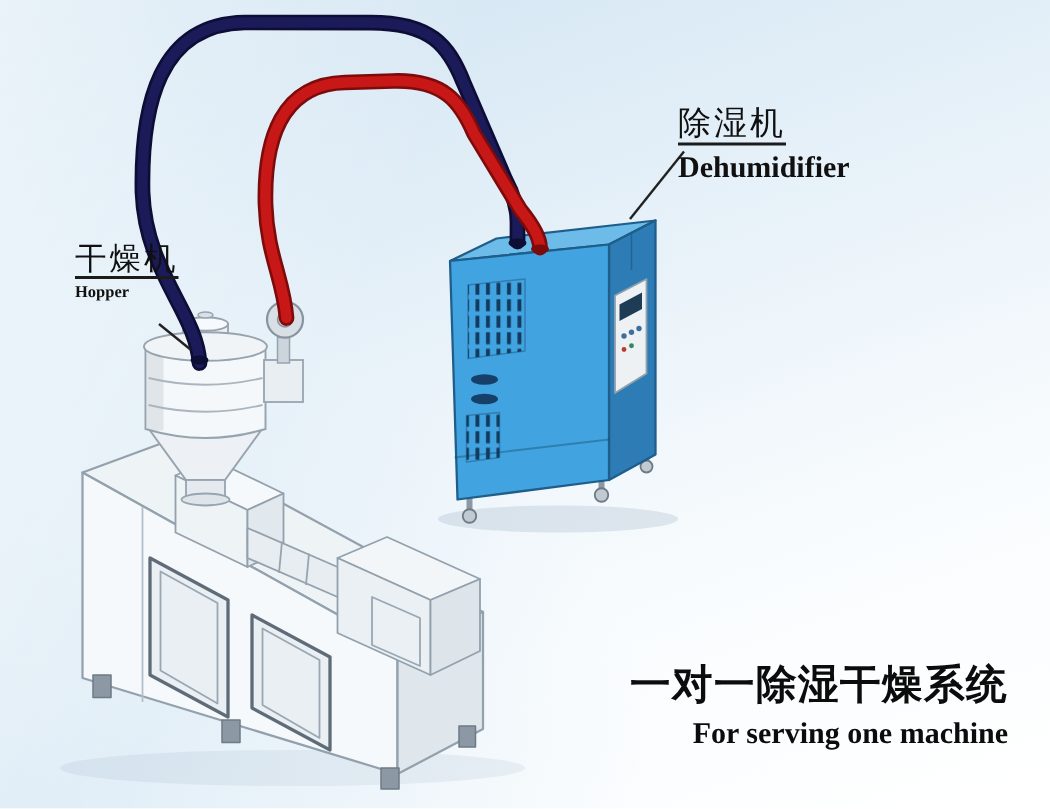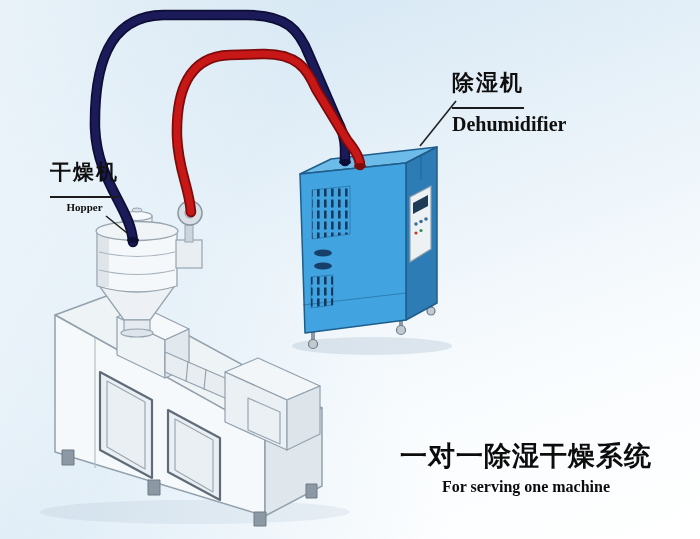--- a/index.html
+++ b/index.html
@@ -6,33 +6,33 @@
   .stage{
     position:relative;width:700px;height:539px;overflow:hidden;
     font-family:"DejaVu Sans","Liberation Sans",sans-serif;
     background:
       linear-gradient(115deg, rgba(255,255,255,.55) 0%, rgba(255,255,255,0) 35%),
       radial-gradient(ellipse at 0% 100%, rgba(200,223,240,.55) 0%, rgba(200,223,240,0) 45%),
       linear-gradient(160deg,#cfe3f1 0%,#dcebf6 22%,#ecf4fa 48%,#f9fcfe 72%,#ffffff 100%);
   }
   svg{position:absolute;left:0;top:0;}
   .label{position:absolute;color:#101010;line-height:1.15;}
-  .lbl-cn{display:inline-block;font-weight:bold;color:#101010;
-          border-bottom:2px solid #1b1b1b;padding-bottom:12px;letter-spacing:2px;
+  .lbl-cn{display:inline-block;font-weight:normal;color:#101010;
+          border-bottom:2px solid #1b1b1b;padding-bottom:0;letter-spacing:2px;
           font-family:"DejaVu Sans","Liberation Sans",sans-serif;}
   .lbl-en{display:block;font-weight:bold;color:#101010;
           font-family:"Liberation Serif","DejaVu Serif",serif;}
   .dryer-label .lbl-cn{font-size:21px;}
   .dryer-label .lbl-en{font-size:11px;margin-top:3px;}
   .dehum-label .lbl-cn{font-size:22px;}
   .dehum-label .lbl-en{font-size:20px;margin-top:4px;}
-  .caption{position:absolute;left:380px;top:438px;width:292px;text-align:center;}
+  .caption{position:absolute;left:380px;top:438px;width:292px;text-align:right;}
   .caption .cap-cn{display:block;font-weight:bold;font-size:27px;letter-spacing:1px;color:#0c0c0c;
                    font-family:"DejaVu Sans","Liberation Sans",sans-serif;}
-  .caption .cap-en{display:block;font-weight:bold;font-size:16px;margin-top:4px;color:#0c0c0c;
+  .caption .cap-en{display:block;font-weight:bold;font-size:20px;margin-top:4px;color:#0c0c0c;
                    font-family:"Liberation Serif","DejaVu Serif",serif;}
 </style>
 </head>
 <body>
 
 <div class="stage">
 
   <svg width="700" height="539" viewBox="0 0 700 539">
     <defs>
       <pattern id="louv" width="7" height="11" patternUnits="userSpaceOnUse">
@@ -162,21 +162,21 @@
 
     <ellipse cx="345" cy="162" rx="6" ry="3" fill="#0d0d35"></ellipse>
     <ellipse cx="360" cy="166" rx="6" ry="3" fill="#7e0b0b"></ellipse>
 
     <ellipse cx="133" cy="240" rx="6" ry="3" fill="#0d0d35"></ellipse>
 
     <line x1="456" y1="101" x2="420" y2="146" stroke="#222" stroke-width="1.6"></line>
     <line x1="106" y1="216" x2="127" y2="233" stroke="#222" stroke-width="1.6"></line>
   </svg>
 
-  <div class="label dryer-label" style="left:50px;top:160px;text-align:center;">
+  <div class="label dryer-label" style="left:50px;top:160px;">
     <span class="lbl-cn">干燥机</span>
     <span class="lbl-en">Hopper</span>
   </div>
 
   <div class="label dehum-label" style="left:452px;top:70px;">
     <span class="lbl-cn">除湿机</span>
     <span class="lbl-en">Dehumidifier</span>
   </div>
 
   <div class="caption">

